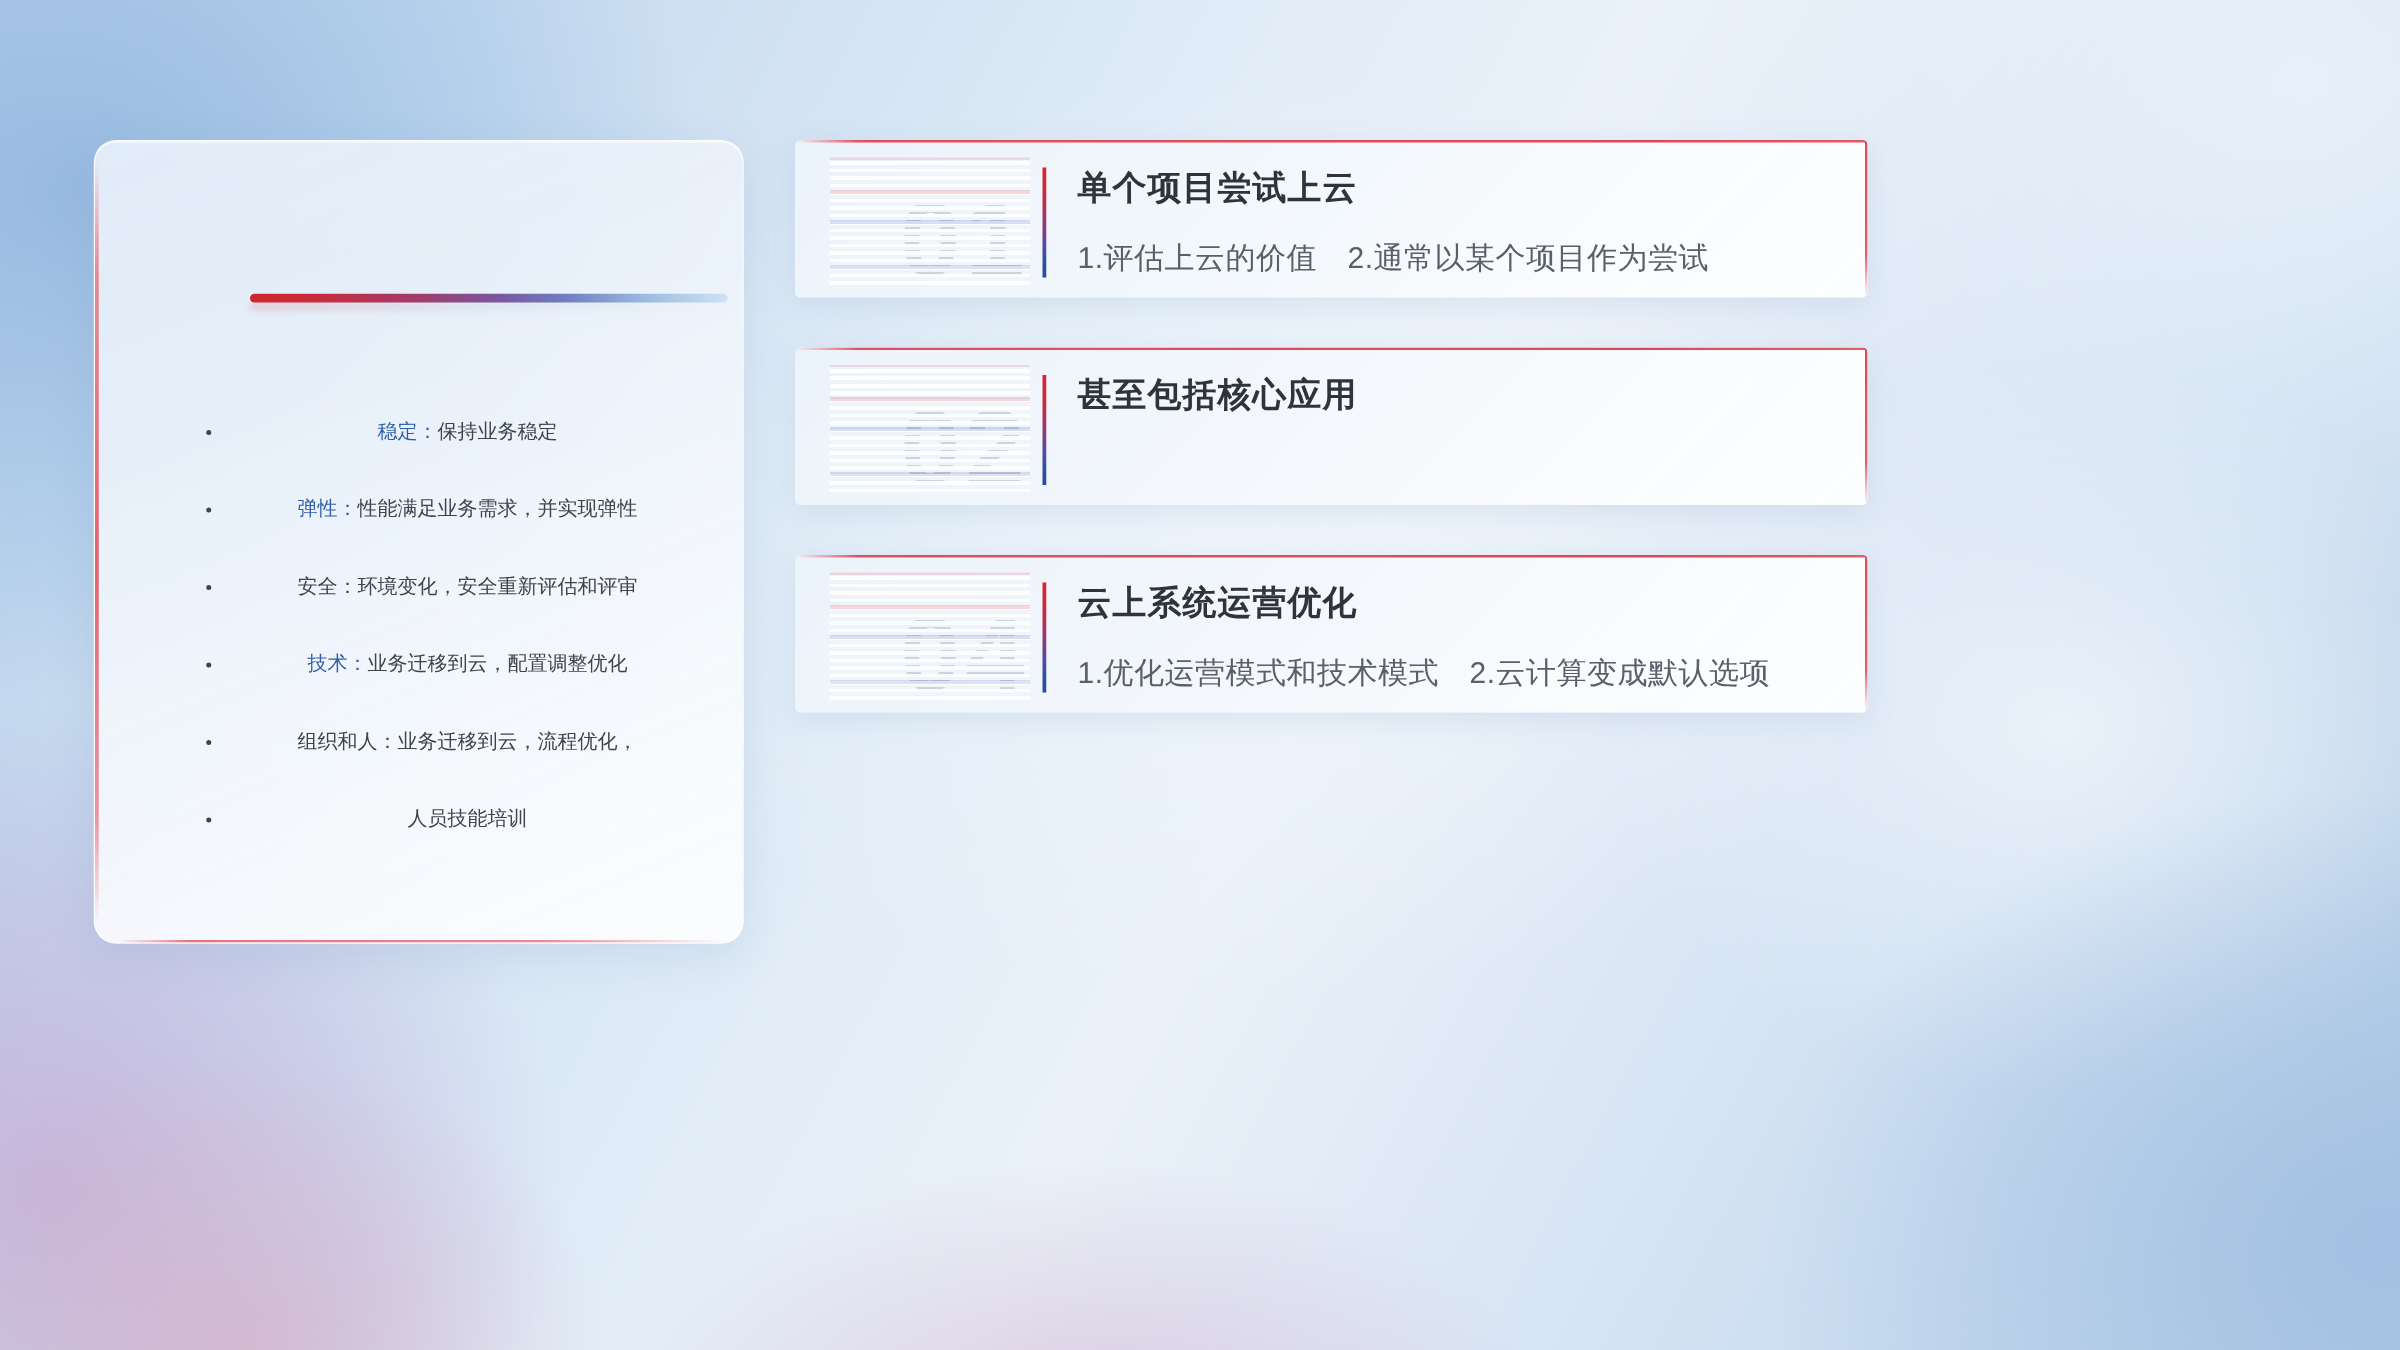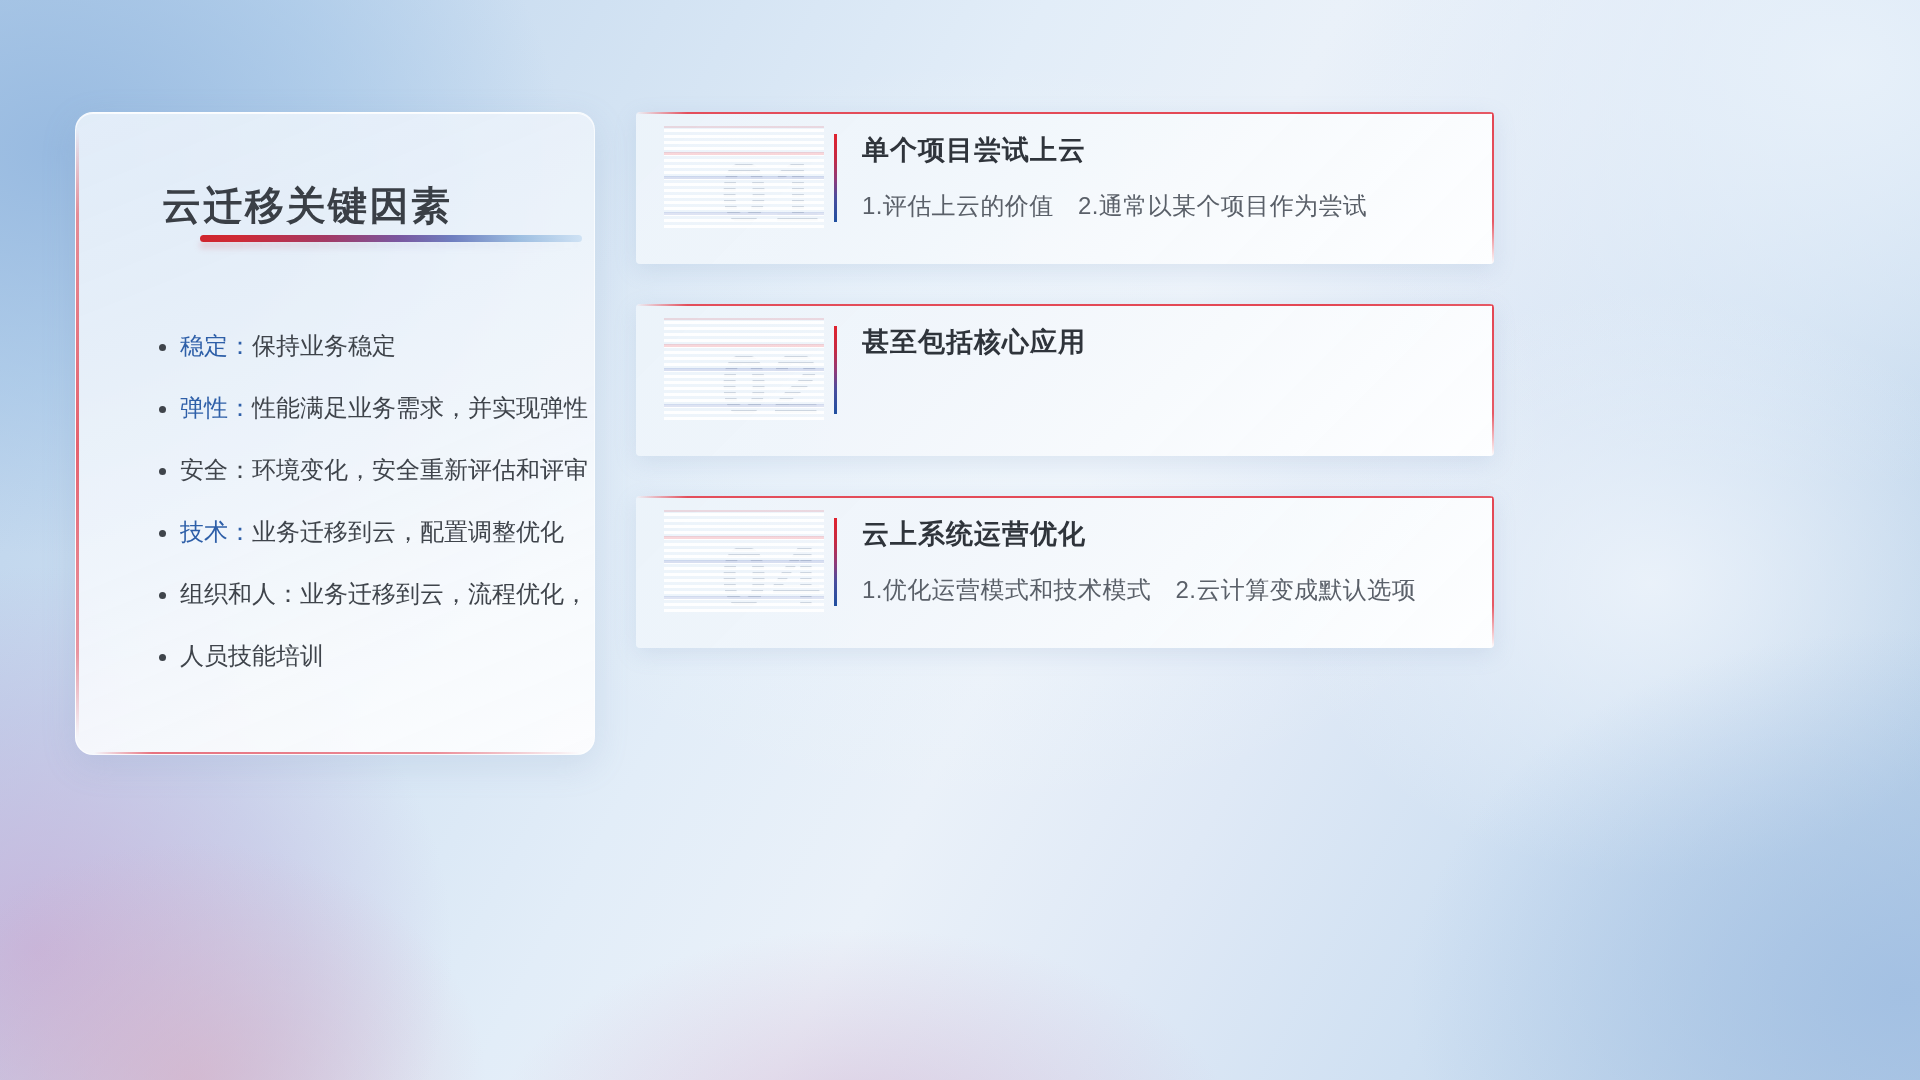--- a/index.html
+++ b/index.html
@@ -94,30 +94,30 @@
   #title-underline::after{
     content:""; position:absolute; left:0; top:7px; width:100%; height:6px;
     background:linear-gradient(90deg, rgba(208,38,46,.18) 0%, rgba(120,110,180,.10) 50%, rgba(160,195,230,0) 100%);
     filter:blur(3px);
   }
 
   #factor-list {
     position:absolute; left:104px; top:202px; right:26px;
   }
   .factor-row {
-    font-size:24px; line-height:62px; color:#3f444b; white-space:nowrap;
+    font-size:16px; line-height:62px; color:#3f444b; white-space:nowrap;text-align:center;
   }
   .factor-key { color:#2e5fa8; }
   .factor-key.neutral { color:#3f444b; }
 
   
   #cards { position:absolute; left:636px; top:112px; z-index:2; }
   .card {
     position:relative;
-    width:858px; height:152px;
+    width:858px; height:126px;
     margin-bottom:40px;
     border-radius:4px;
     background:linear-gradient(135deg,
         rgba(236,243,250,.97) 0%,
         rgba(240,245,251,.96) 30%,
         rgba(247,250,253,.96) 62%,
         rgba(253,254,255,.98) 100%);
     box-shadow:0 6px 22px rgba(118,148,188,.17);
     overflow:hidden;
   }
@@ -183,21 +183,20 @@
   <div class="bgl bg-glow-tr"></div>
   <div class="bgl bg-glow-mr"></div>
   <div class="bgl bg-glow-center"></div>
   <div class="bgl bg-glow-bl"></div>
   <div class="bgl bg-glow-bl2"></div>
   <div class="bgl bg-glow-bm"></div>
   <div class="bgl bg-glow-br"></div>
 </div>
 
 <section id="left-panel">
-  <h1 id="panel-title">云迁移关键因素</h1>
   <div id="title-underline"></div>
   <ul id="factor-list">
       <li class="factor-row"><span class="factor-key">稳定：</span><span class="factor-value">保持业务稳定</span></li>
       <li class="factor-row"><span class="factor-key">弹性：</span><span class="factor-value">性能满足业务需求，并实现弹性</span></li>
       <li class="factor-row"><span class="factor-key neutral">安全：</span><span class="factor-value">环境变化，安全重新评估和评审</span></li>
       <li class="factor-row"><span class="factor-key">技术：</span><span class="factor-value">业务迁移到云，配置调整优化</span></li>
       <li class="factor-row"><span class="factor-key neutral">组织和人：</span><span class="factor-value">业务迁移到云，流程优化，</span></li>
       <li class="factor-row"><span class="factor-value">人员技能培训</span></li>
     </ul>
 </section>

